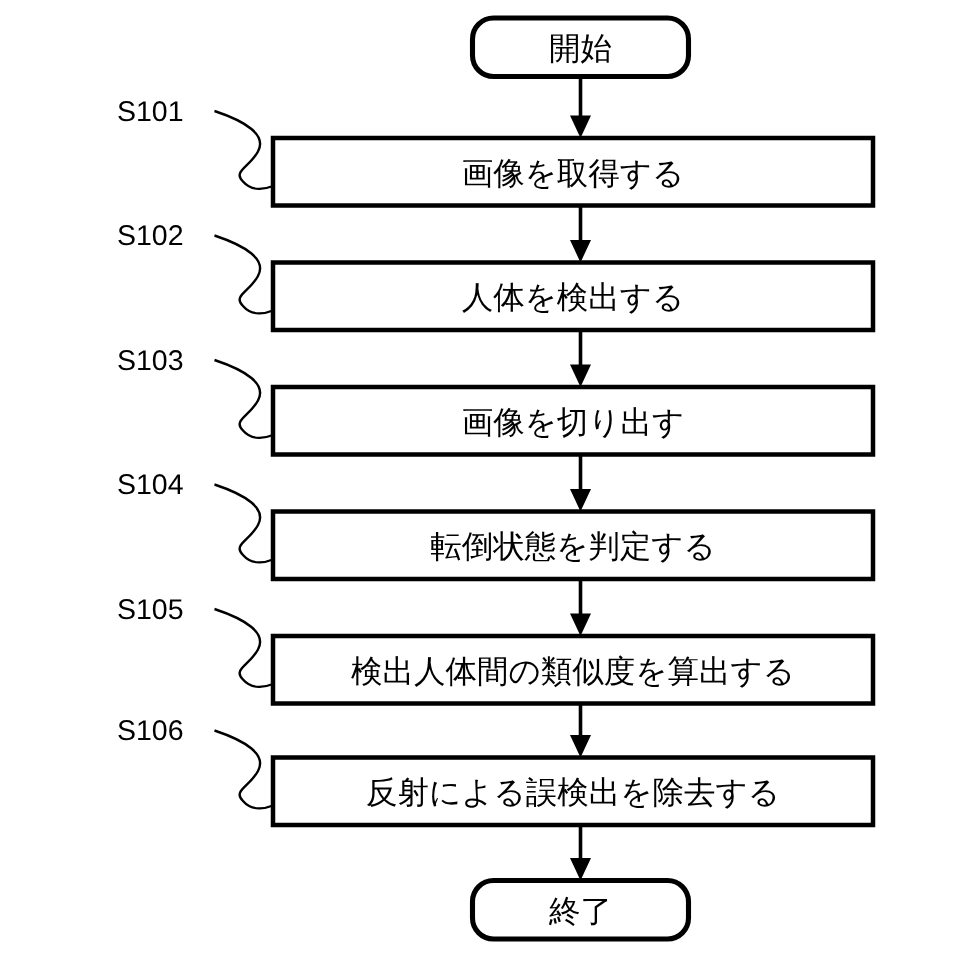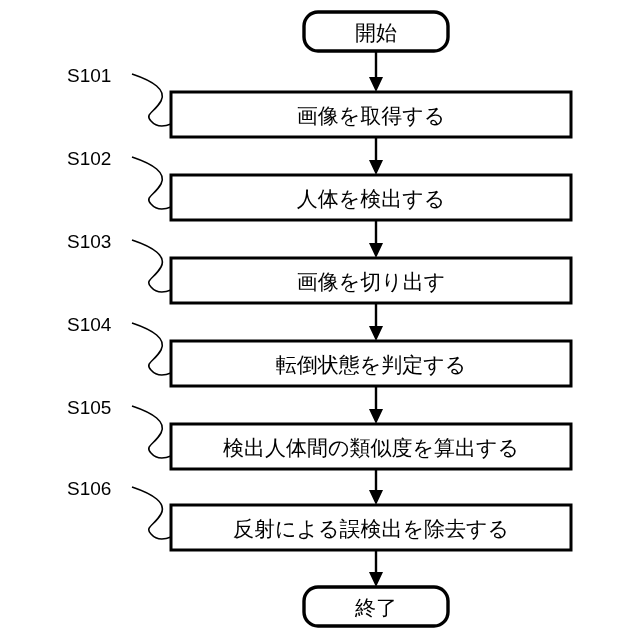--- a/index.html
+++ b/index.html
@@ -9,21 +9,21 @@
   }
   body {
     width: 640px;
     height: 640px;
     position: relative;
     font-family: "Liberation Sans", "DejaVu Sans", sans-serif;
     overflow: hidden;
   }
   #flow-root {
     position: absolute;
-    left: 1px;
+    left: 12px;
     top: 0;
     width: 524px;
     height: 640px;
   }
   svg.flow-canvas {
     position: absolute;
     left: 0;
     top: 0;
     width: 640px;
     height: 640px;

